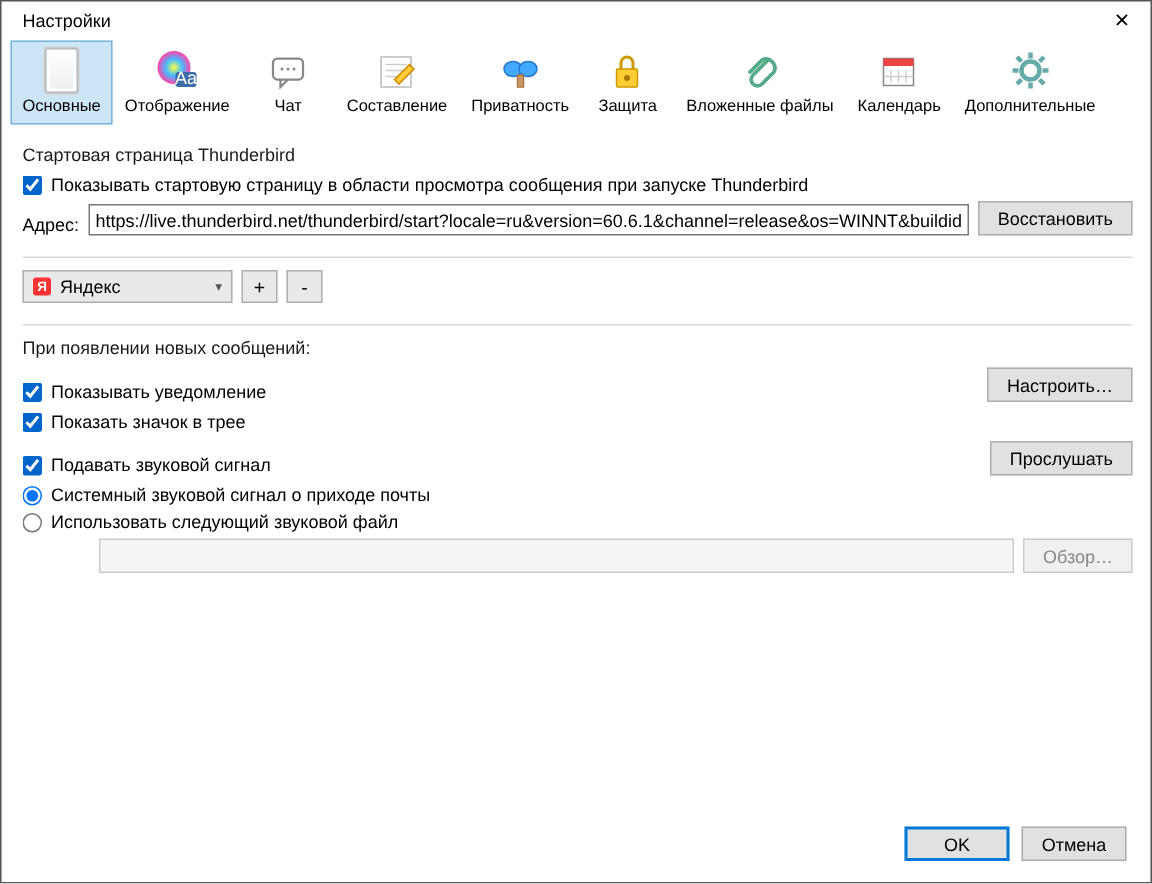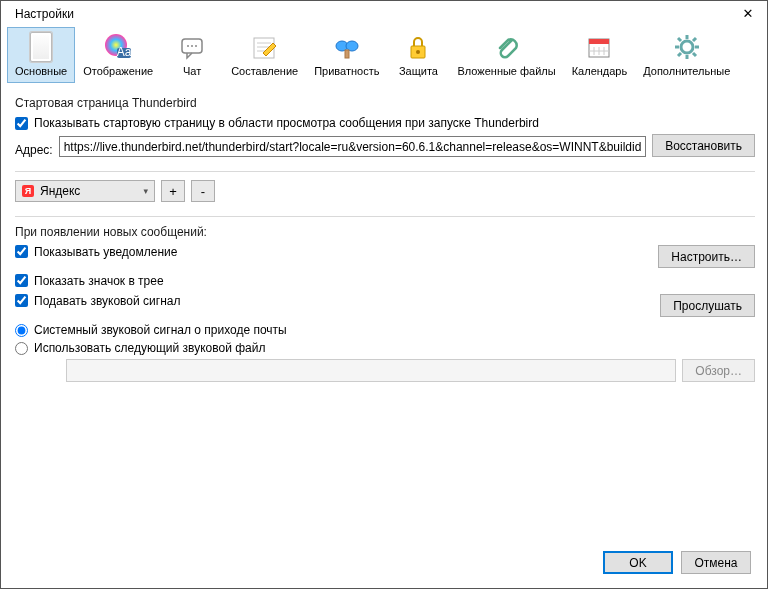--- a/index.html
+++ b/index.html
@@ -26,21 +26,21 @@
     .btn { border: 1px solid #adadad; background: #e1e1e1; padding: 3px 12px; font-size: 12px; min-width: 70px; height: 23px; cursor: pointer; }
     .btn:disabled { color: #888; background: #f0f0f0; border-color: #ccc; cursor: default; }
     .btn.primary { border: 2px solid #0078d7; background: #e1e1e1; padding: 2px 11px; }
     .select { border: 1px solid #adadad; background: #e9e9e9; padding: 2px 6px; font-size: 12px; height: 22px; width: 140px; display:flex; align-items:center; gap:6px; cursor:pointer; position: relative; }
     .select .sel-caret { margin-left:auto; font-size:9px; color:#555; }
     .sqbtn { border: 1px solid #adadad; background: #e9e9e9; width: 24px; height: 22px; font-size: 13px; text-align: center; cursor:pointer; }
     .sound-file { margin-left: 51px; margin-top: 4px; display: flex; align-items: center; gap: 6px; }
     .sound-input { flex: 1; border: 1px solid #ccc; background: #f5f5f5; height: 23px; padding: 2px 6px; }
     .flex-spacer { flex: 1; }
     .check-row { display: flex; align-items: center; gap: 6px; margin: 4px 0; }
-    .check-row-full { display: flex; align-items: flex-start; gap: 6px; margin: 6px 0; }
+    .check-row-full { display: flex; align-items: flex-end; gap: 6px; margin: 6px 0; }
     .footer { display: flex; justify-content: flex-end; gap: 8px; padding: 10px 16px 14px 0; }
     
     .ico-basic { width:22px; height:30px; border:1px solid #bbb; border-radius:2px; background:linear-gradient(#fff,#eee); box-shadow: inset 0 0 0 2px #fff, 0 0 0 1px #ccc; }
     .ico-yandex { width:12px; height:12px; display:inline-block; background:#f33; color:#fff; font-weight:bold; font-size:9px; text-align:center; line-height:12px; border-radius:2px; }
   </style>
 </head>
 <body>
 
 <div class="window">
   <div class="titlebar">

